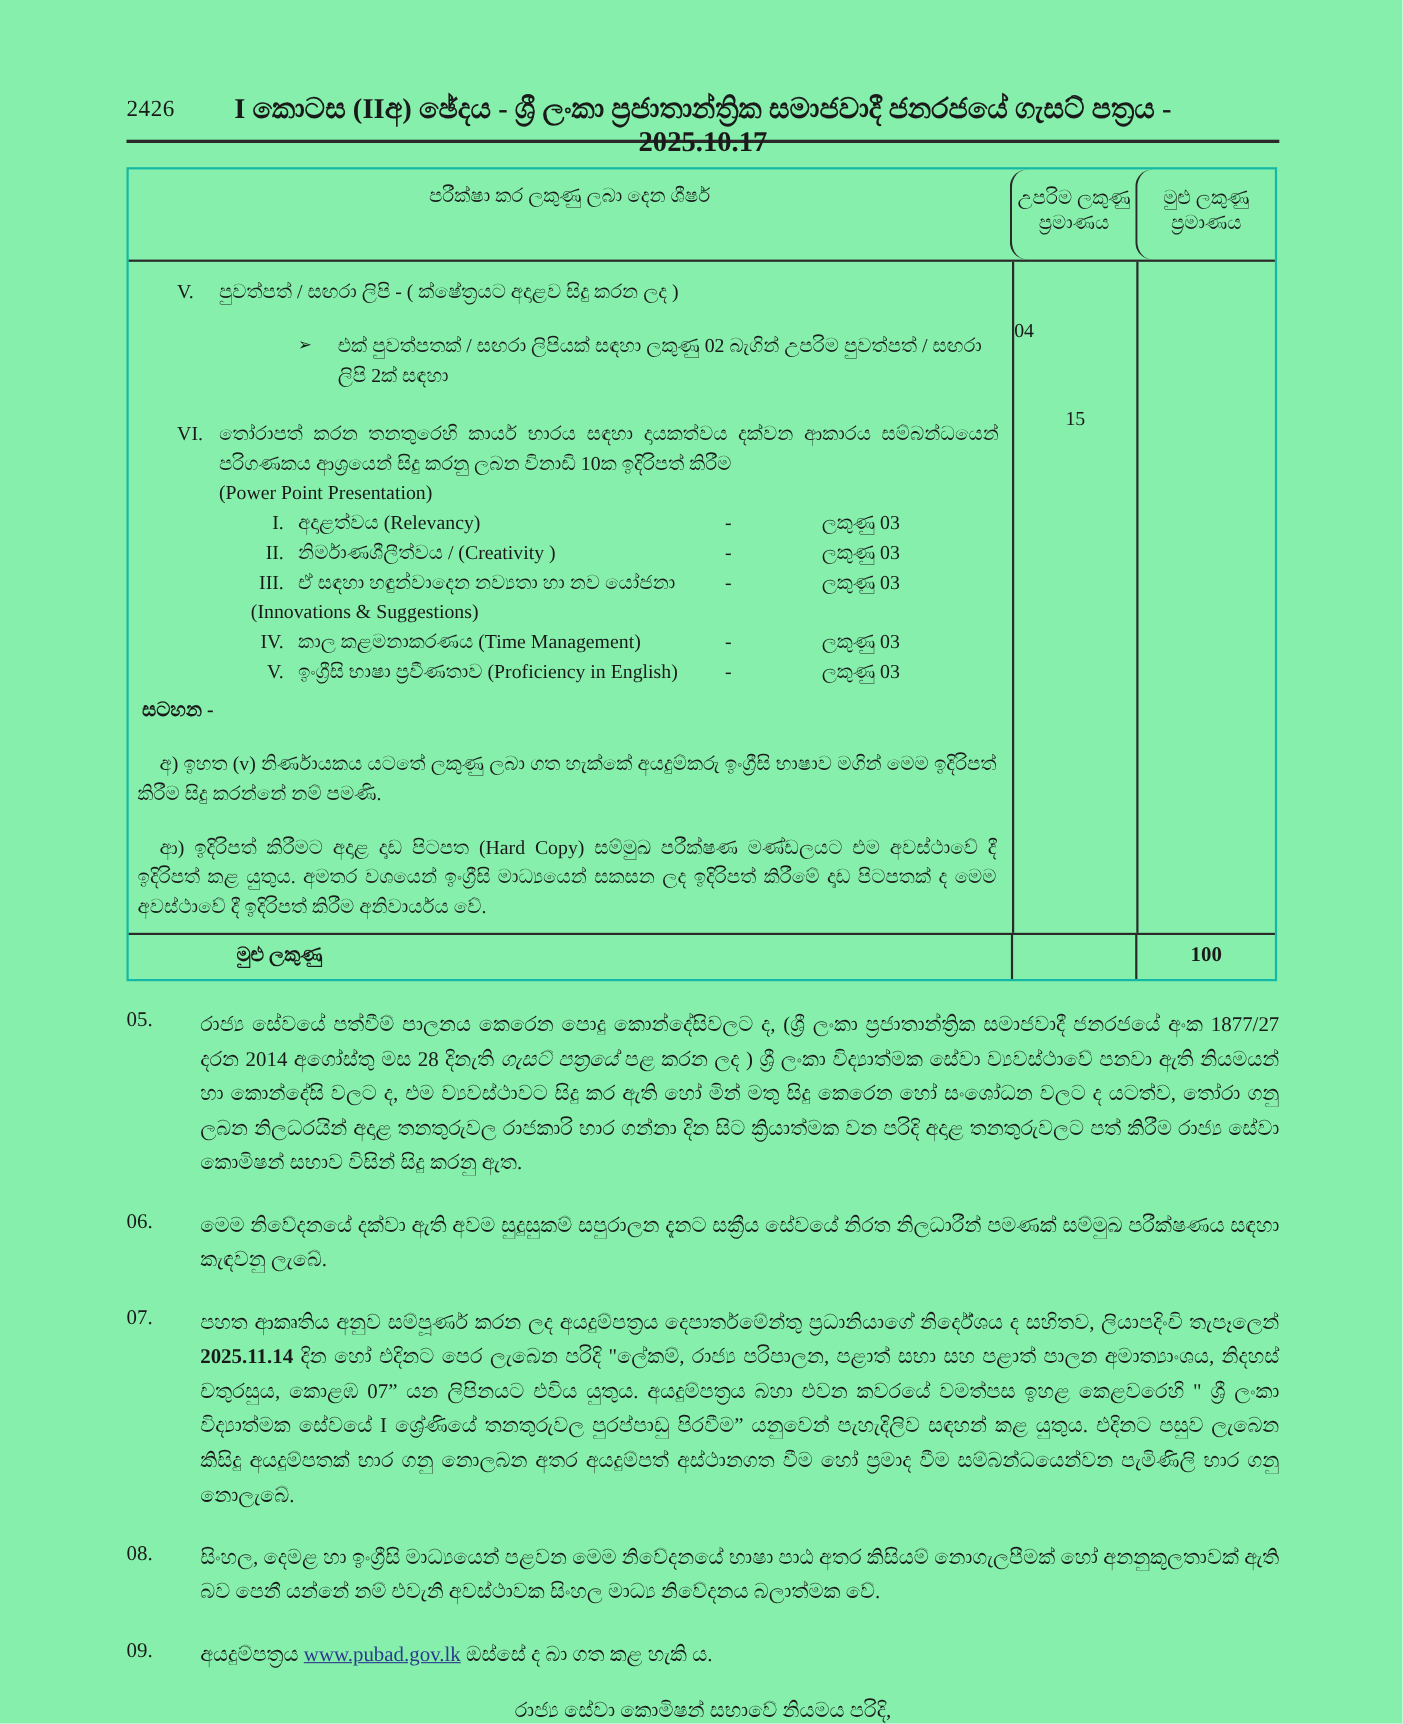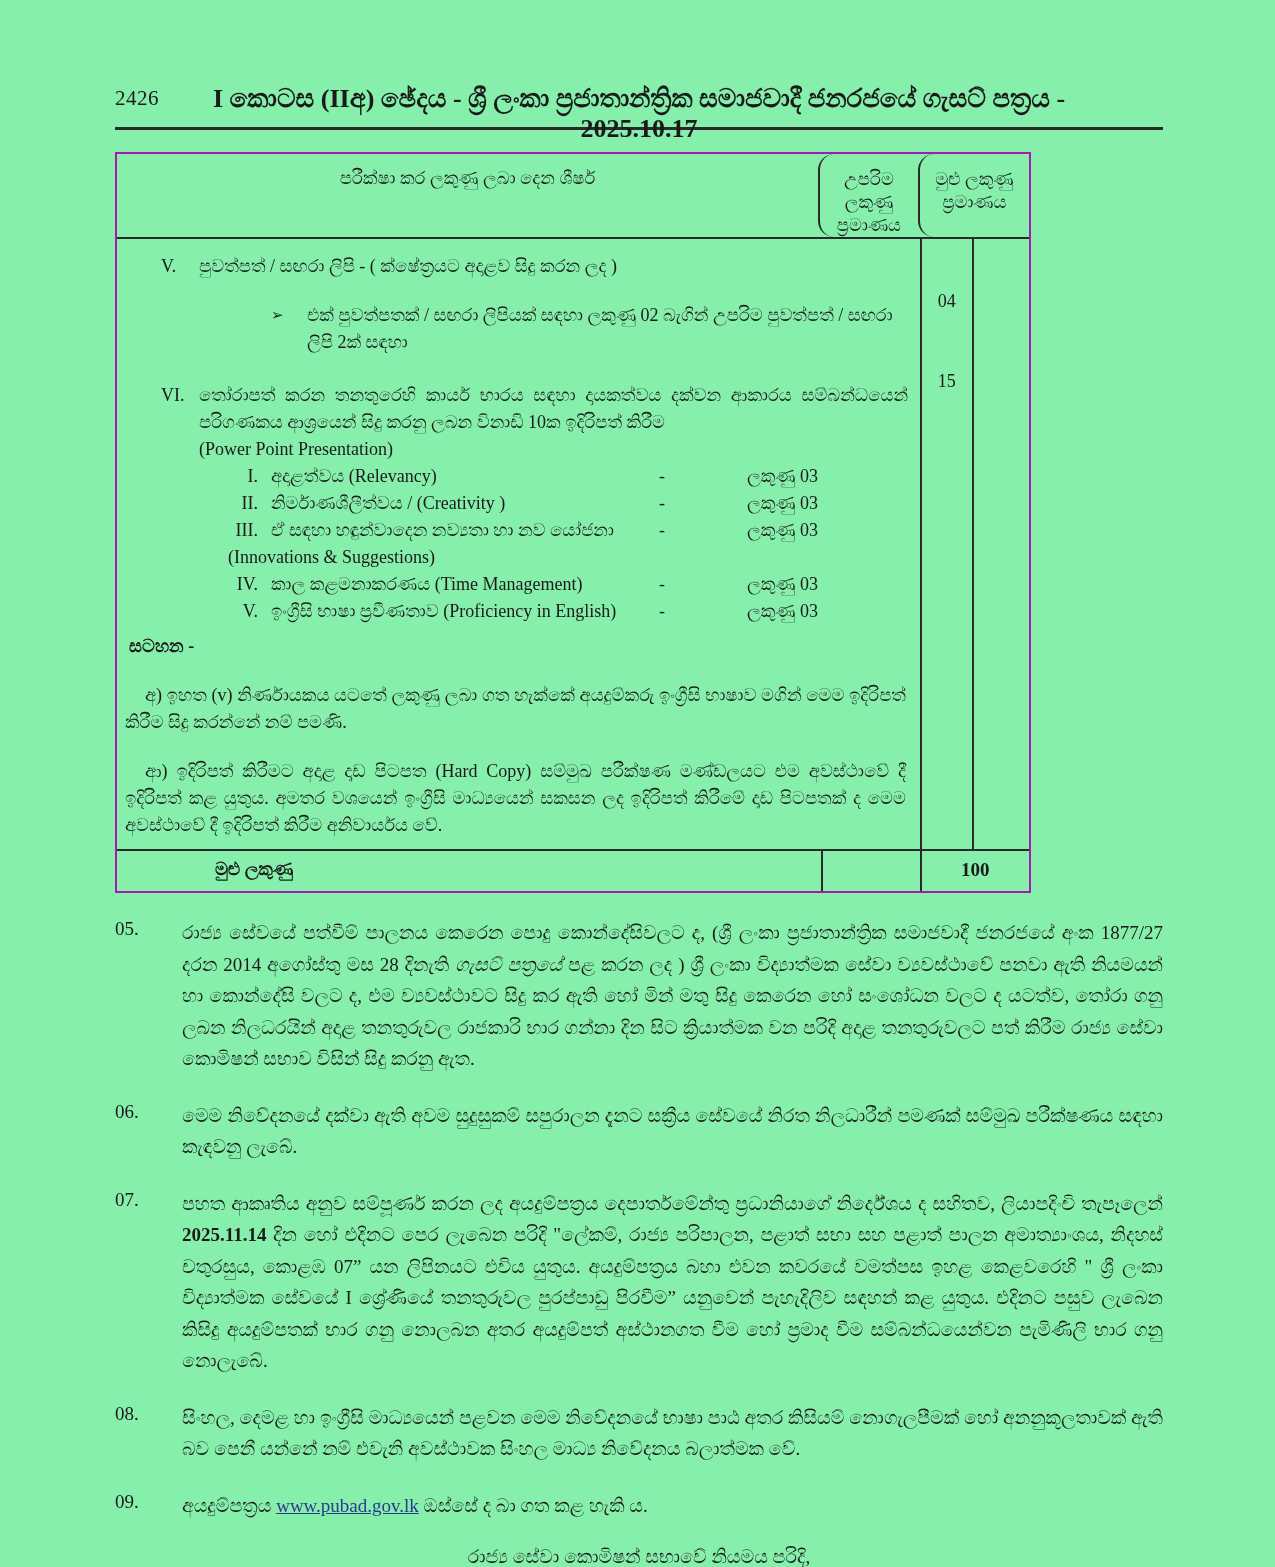--- a/index.html
+++ b/index.html
@@ -10,32 +10,32 @@
     padding:84px 112px 0 115px; overflow:hidden;
   }
 
   
   .running-head { position:relative; height:30px; }
   .page-number { position:absolute; left:0; top:2px; font-size:21px; letter-spacing:.5px; }
   .head-title { text-align:center; font-weight:bold; font-size:26px; padding:0 60px; }
   .head-rule { border:none; border-top:3px solid #2a2a2a; margin-top:13px; }
 
   
-  .marks-table { margin-top:22px; width:916px; border:2px solid #a21caf; font-size:18px; }
+  .marks-table { margin-top:22px; width:1046px; border:2px solid #14b8a6; font-size:18px; }
   .t-row { display:flex; }
   .t-c1 { width:803px; }
   .t-c2 { width:114px; border-left:2px solid #2a2a2a; }
   .t-c3 { width:127px; border-left:2px solid #2a2a2a; }
   .t-head { border-bottom:2px solid #2a2a2a; min-height:84px; }
   .t-head .t-c1 { display:flex; align-items:flex-start; justify-content:center; padding-top:14px; }
   .t-head .t-c2, .t-head .t-c3 { text-align:center; padding-top:14px; line-height:23px;border-radius:16px; }
   .t-body { min-height:478px; }
   .t-body .t-c1 { padding:10px 6px 10px 6px; line-height:27px; }
   .t-body .t-c2 { position:relative; }
-  .mark-04 { position:absolute; top:52px; left:0; width:100%; text-align:center; }
+  .mark-04 { position:absolute; top:52px; left:0; width:100%; text-align:left; }
   .mark-15 { position:absolute; top:132px; left:0; width:100%; text-align:center; }
   .t-total { border-top:2px solid #2a2a2a; min-height:42px; }
   .t-total .t-c1 { padding:8px 0 8px 98px; font-weight:bold; }
   .t-total .t-c3 { text-align:center; padding-top:8px; font-weight:bold; font-size:19px; }
 
   .item-row { display:flex; margin-top:4px; }
   .item-num { width:76px; padding-left:38px; flex:none; }
   .item-text { flex:1; padding-right:6px; }
   .item-vi-text { text-align:justify; }
   .bullet-row { display:flex; margin-top:22px; margin-bottom:26px; }

